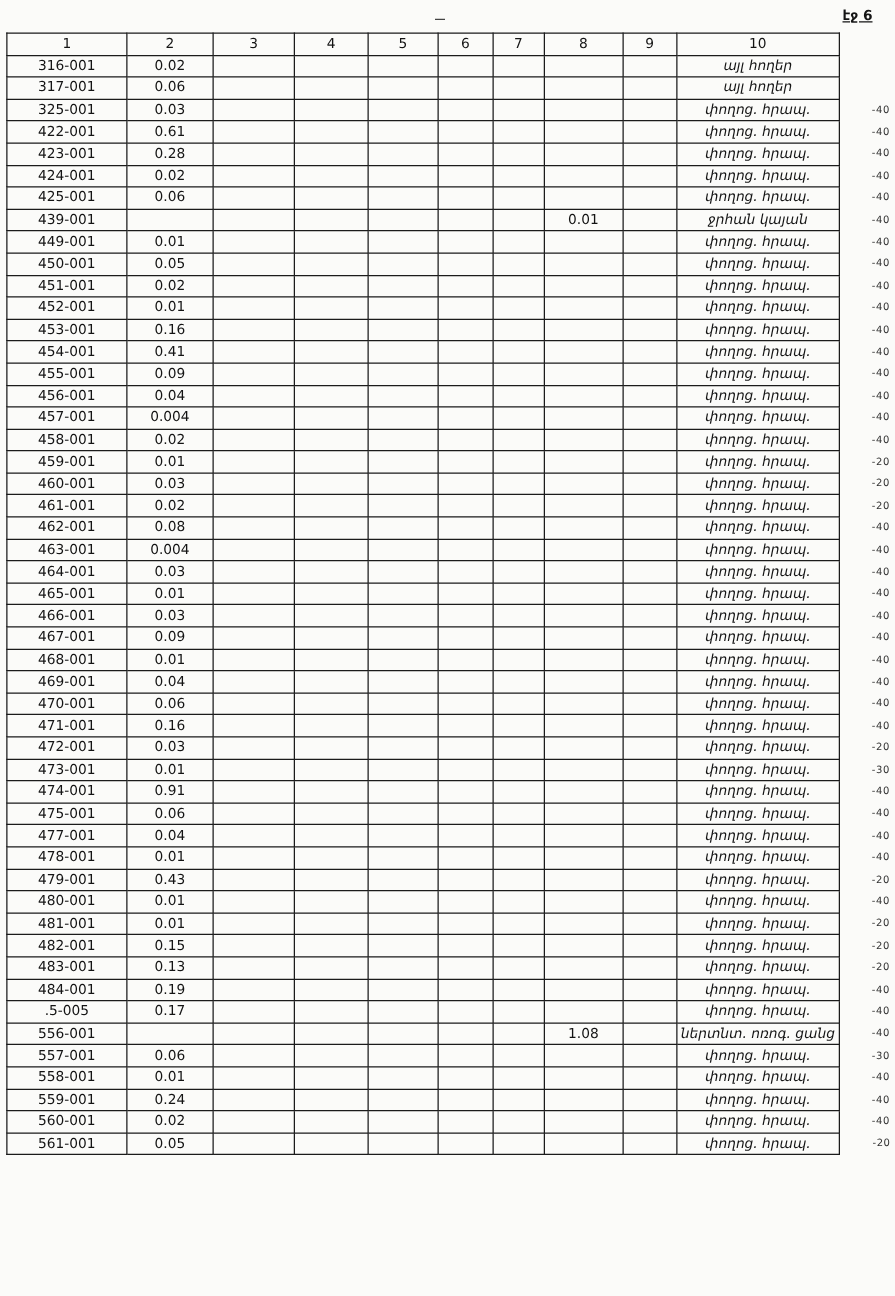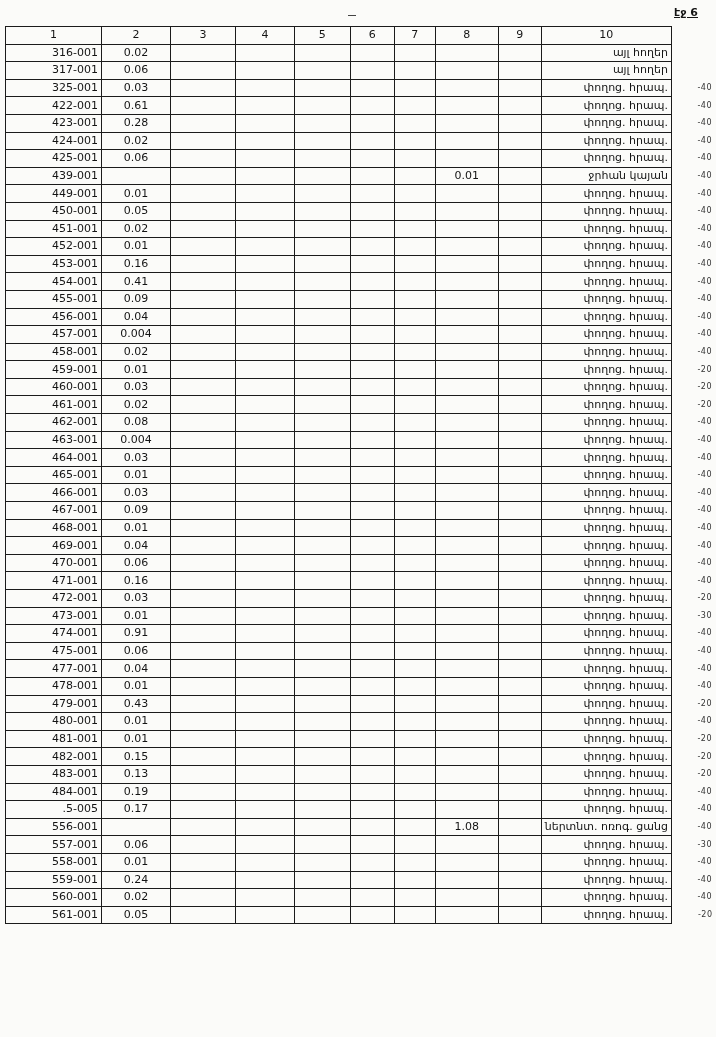--- a/index.html
+++ b/index.html
@@ -28,30 +28,30 @@
     border:1px solid #1b1b1b;
     height:16.6px;
     padding:0 3px;
     font-size:11px;
     line-height:12px;
     white-space:nowrap;
     overflow:hidden;
     font-weight:normal;
   }
   th{text-align:center;font-size:11px;}
-  td.c1{width:89px;text-align:right;}
+  td.c1{width:89px;text-align:center;}
   td.c2,th.c2{width:62px;text-align:center;}
   td.c3{width:58px;}
   td.c4{width:52px;}
   td.c5{width:49px;}
   td.c6{width:37px;}
   td.c7{width:34px;}
   td.c8{width:56px;text-align:center;}
   td.c9{width:36px;}
-  td.c10{width:112px;text-align:right;}
+  td.c10{width:112px;text-align:center;font-style:italic;}
   td.note,th.note{
     border:none;background:transparent;
     width:34px;text-align:right;
     font-size:8px;color:#333;
     padding-left:6px;
     letter-spacing:0.5px;
   }
 </style>
 </head>
 <body>

